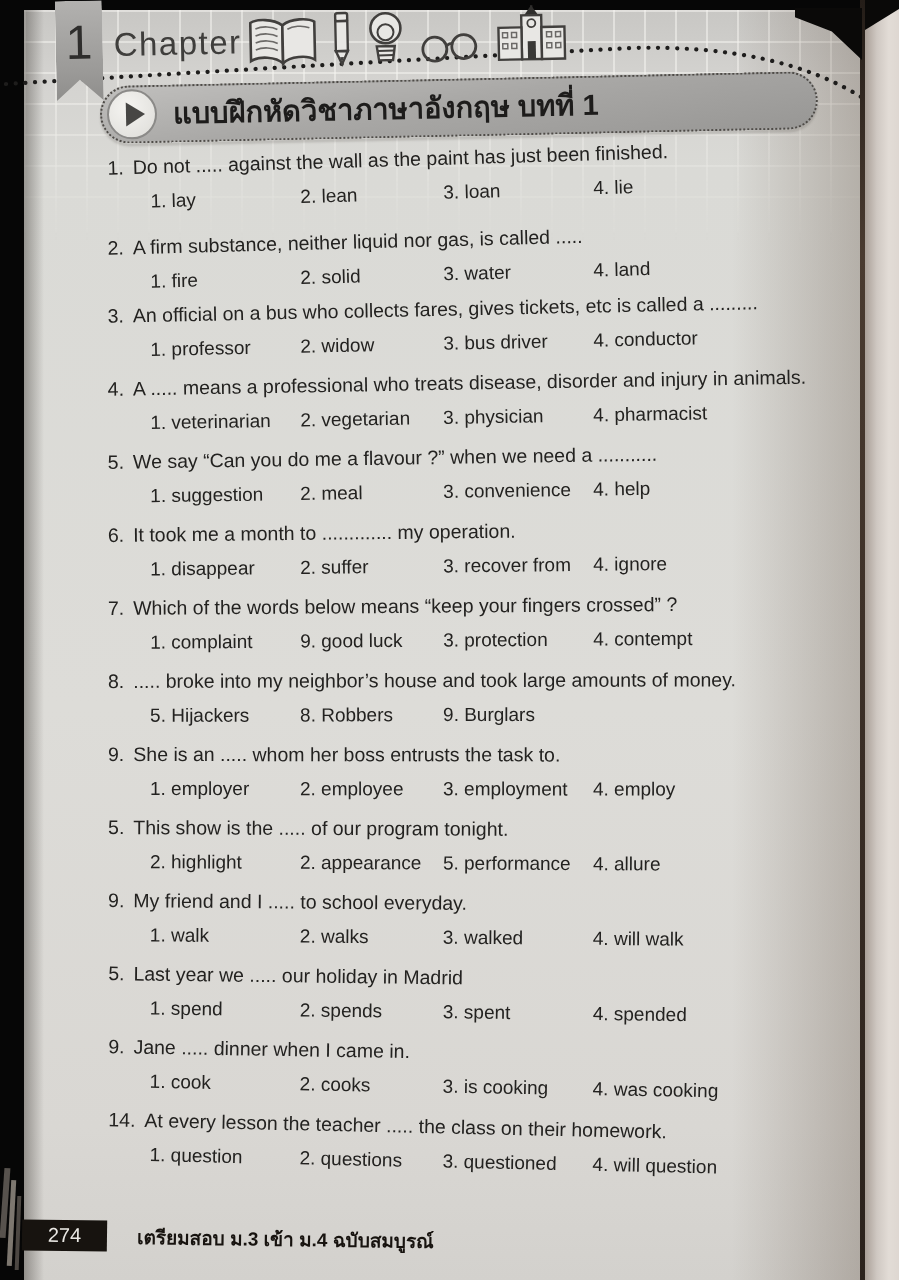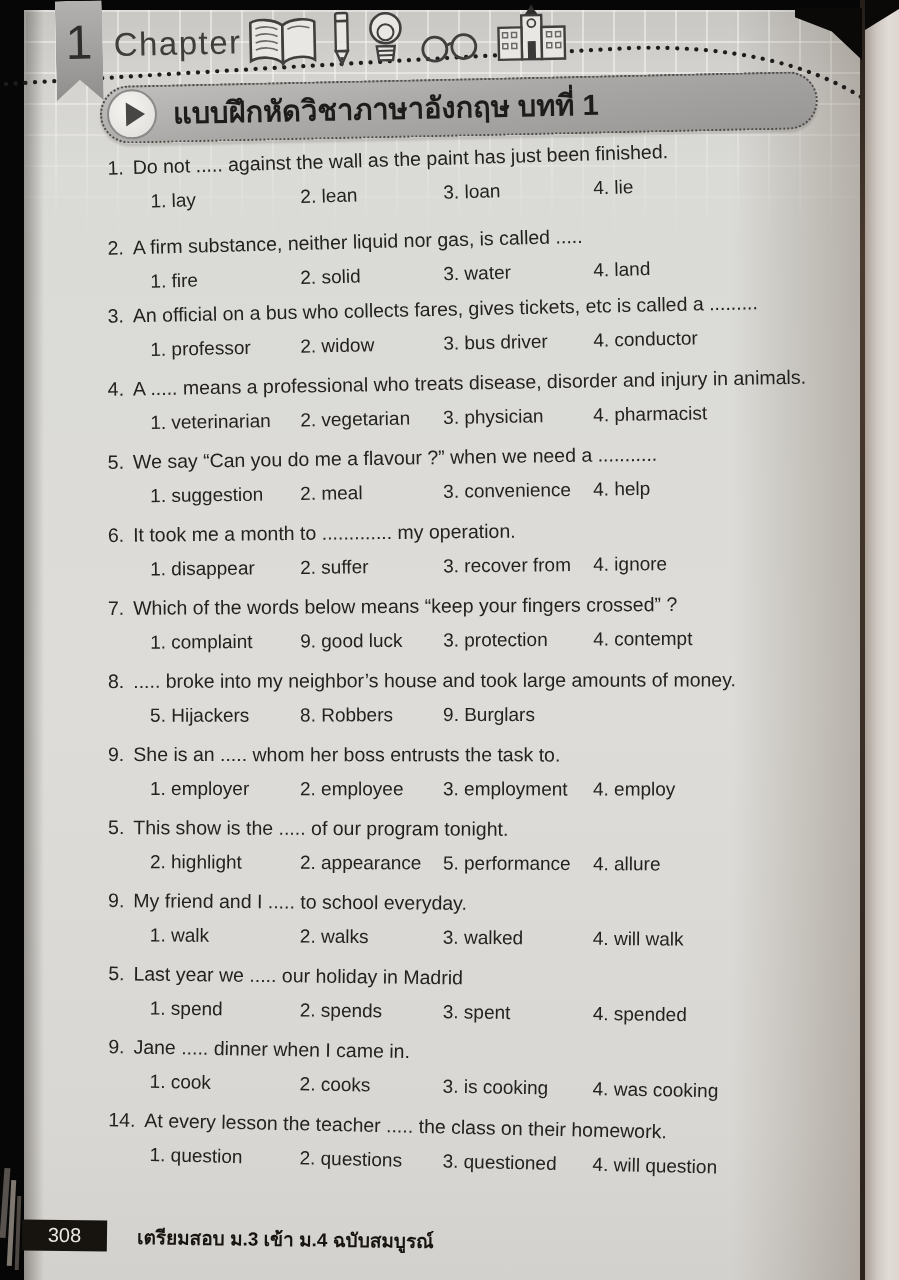--- a/index.html
+++ b/index.html
@@ -339,21 +339,21 @@
     <div class="q-opts">
       <span>1. question</span>
       <span>2. questions</span>
       <span>3. questioned</span>
       <span>4. will question</span>
     </div>
   </div>
 </div>
 
 <div class="footer-box">
-  <span>308</span>
+  <span>274</span>
 </div>
 <div class="footer-title">เตรียมสอบ ม.3 เข้า ม.4 ฉบับสมบูรณ์</div>
 
 <div class="gutter"></div>
 <div class="next-page"></div>
 <div class="corner-wedge"></div>
 <div class="next-top-wedge"></div>
 <div class="stack1"></div>
 <div class="stack2"></div>
 <div class="stack3"></div>

